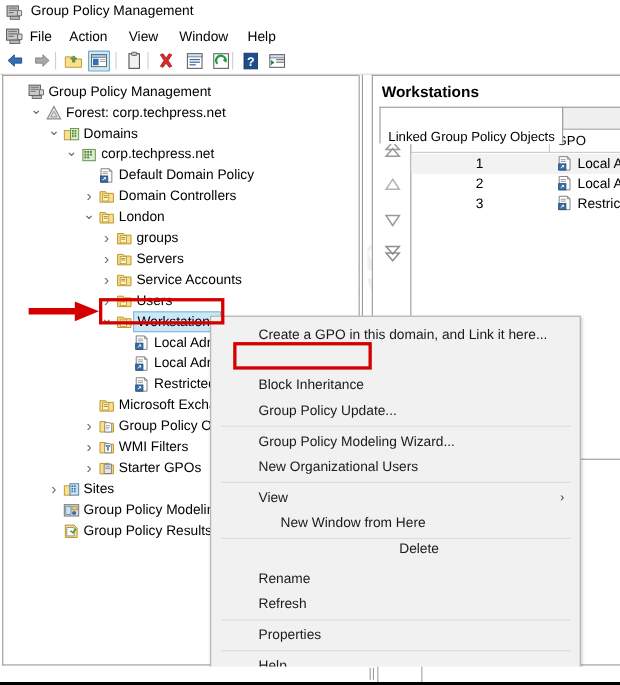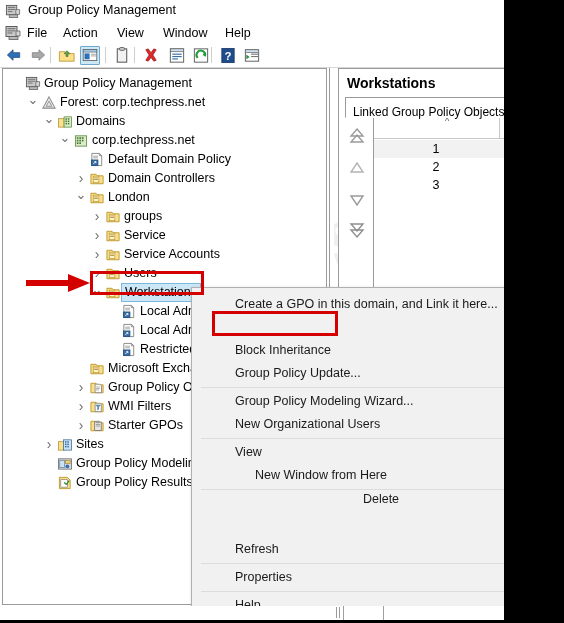--- a/index.html
+++ b/index.html
@@ -3,21 +3,21 @@
 <meta charset="utf-8">
 <style>
   html,body{margin:0;padding:0;}
   body{
     width:564px;height:623px;
     background:#000;
     font-family:"Liberation Sans", sans-serif;
     overflow:hidden;
   }
   .app{
-    position:absolute;left:0;top:0;width:504px;height:623px;
+    position:absolute;left:0;top:0;width:564px;height:623px;
     background:#ffffff;overflow:hidden;
   }
 
   
   .titlebar{
     position:absolute;left:0;top:0;width:564px;height:23px;
     background:#ffffff;
   }
   .titlebar .ttl{
     position:absolute;left:28px;top:3px;font-size:12.5px;color:#000;
@@ -105,21 +105,21 @@
 
   
   .rp-title{
     position:absolute;left:8px;top:6px;font-size:14px;font-weight:bold;color:#000;
   }
   .tabstrip{
     position:absolute;left:6px;top:28px;width:300px;height:21px;
   }
   .tab{
     position:absolute;top:0;height:21px;box-sizing:border-box;
-    font-size:12px;line-height:20px;padding:4px 7px;color:#000;
+    font-size:12px;line-height:20px;padding:16px 7px;color:#000;
     border:1px solid #9a9a9a;white-space:nowrap;background:#f0f0f0;
   }
   .tab.active{background:#ffffff;border-bottom:1px solid #ffffff;z-index:3;}
   .tabline{
     position:absolute;left:6px;top:48px;width:300px;height:1px;background:#9a9a9a;
   }
   .listbox{
     position:absolute;left:34px;top:49px;width:280px;height:300px;
     border:1px solid #9a9a9a;border-top:none;box-sizing:border-box;background:#fff;
   }
@@ -380,21 +380,21 @@
           <span class="tlbl">groups</span>
         </div>
         <div class="trow" style="left: 86px; top: 157px;">
           <span class="tw" style="font-size: 14px;">›</span>
           <svg viewBox="0 0 16 16" class="tico">
             <path d="M1.5 3.5 h5.5 l1.2 1.6 h6.3 v8.5 h-13 z" fill="#fbdf8c" stroke="#b5911f" stroke-width="0.9"></path>
             <rect x="4" y="5.5" width="6" height="7" fill="#fdf3cf" stroke="#b5911f" stroke-width="0.7"></rect>
             <rect x="5" y="7" width="4" height="0.8" fill="#a07f1b"></rect>
             <rect x="5" y="8.6" width="4" height="0.8" fill="#a07f1b"></rect>
           </svg>
-          <span class="tlbl">Service</span>
+          <span class="tlbl">Servers</span>
         </div>
         <div class="trow" style="left: 86px; top: 176px;">
           <span class="tw" style="font-size: 14px;">›</span>
           <svg viewBox="0 0 16 16" class="tico">
             <path d="M1.5 3.5 h5.5 l1.2 1.6 h6.3 v8.5 h-13 z" fill="#fbdf8c" stroke="#b5911f" stroke-width="0.9"></path>
             <rect x="4" y="5.5" width="6" height="7" fill="#fdf3cf" stroke="#b5911f" stroke-width="0.7"></rect>
             <rect x="5" y="7" width="4" height="0.8" fill="#a07f1b"></rect>
             <rect x="5" y="8.6" width="4" height="0.8" fill="#a07f1b"></rect>
           </svg>
           <span class="tlbl">Service Accounts</span>
@@ -632,20 +632,21 @@
       <div class="ctxsep" style="top: 275px;"></div>
       <div class="ctxsep" style="top: 303px;"></div>
       <div class="ctxitem" style="top: 5px;"><span>Create a GPO in this domain, and Link it here...</span></div>
       <div class="ctxitem" style="top: 51px;"><span>Block Inheritance</span></div>
       <div class="ctxitem" style="top: 74px;"><span>Group Policy Update...</span></div>
       <div class="ctxitem" style="top: 102px;"><span>Group Policy Modeling Wizard...</span></div>
       <div class="ctxitem" style="top: 125px;"><span>New Organizational Users</span></div>
       <div class="ctxitem" style="top: 153px;"><span>View</span><span class="submark">›</span></div>
       <div class="ctxitem" style="top: 176px; margin-left: 20px;"><span>New Window from Here</span></div>
       <div class="ctxitem" style="top: 200px; text-align: center;"><span>Delete</span></div>
+      <div class="ctxitem" style="top: 227px;"><span>Rename</span></div>
       <div class="ctxitem" style="top: 250px;"><span>Refresh</span></div>
       <div class="ctxitem" style="top: 278px;"><span>Properties</span></div>
       <div class="ctxitem" style="top: 306px;"><span>Help</span></div>
     </div>
 
   <div class="redbox" style="left:90px;top:271px;width:114px;height:24px;"></div>
   <svg class="redarrow" style="left:24px;top:272px;width:70px;height:22px;" viewBox="0 0 70 22">
     <path d="M2 8 L44 8 L44 2 L66 11 L44 20 L44 14 L2 14 Z" fill="#d40000"></path>
   </svg>
   <div class="redbox" style="left:212px;top:311px;width:126px;height:25px;"></div>

